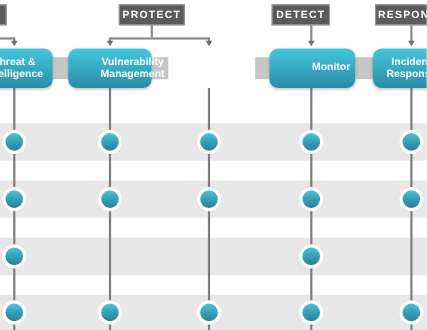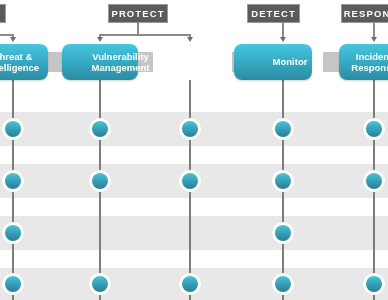--- a/index.html
+++ b/index.html
@@ -148,21 +148,21 @@
     <div class="phase" style="left: 108px; top: 4px; width: 60px; height: 19px;">
       <span>PROTECT</span>
     </div>
     <div class="phase" style="left: 341px; top: 4px; width: 60px; height: 19px;">
       <span>RESPOND</span>
     </div>
     <div class="fnbox" style="left: -22px; top: 44px; width: 70px; height: 36px;"><span>Threat &amp;
 Intelligence</span></div>
     <div class="fnbox" style="left: 62px; top: 44px; width: 76px; height: 36px; padding-left: 45px;"><span>Vulnerability
 Management</span></div>
-    <div class="fnbox" style="left: 234px; top: 44px; width: 78px; height: 36px; padding-left: 38px;"><span>Monitor</span></div>
+    <div class="fnbox" style="left: 245px; top: 44px; width: 78px; height: 36px; padding-left: 38px;"><span>Monitor</span></div>
     <div class="fnbox" style="left: 339px; top: 44px; width: 70px; height: 36px;"><span>Incident
 Response</span></div>
     <div class="dot" style="left: 2px; top: 118px;"></div>
     <div class="dot" style="left: 89px; top: 118px;"></div>
     <div class="dot" style="left: 179px; top: 118px;"></div>
     <div class="dot" style="left: 272px; top: 118px;"></div>
     <div class="dot" style="left: 363px; top: 118px;"></div>
     <div class="dot" style="left: 2px; top: 170px;"></div>
     <div class="dot" style="left: 89px; top: 170px;"></div>
     <div class="dot" style="left: 179px; top: 170px;"></div>

